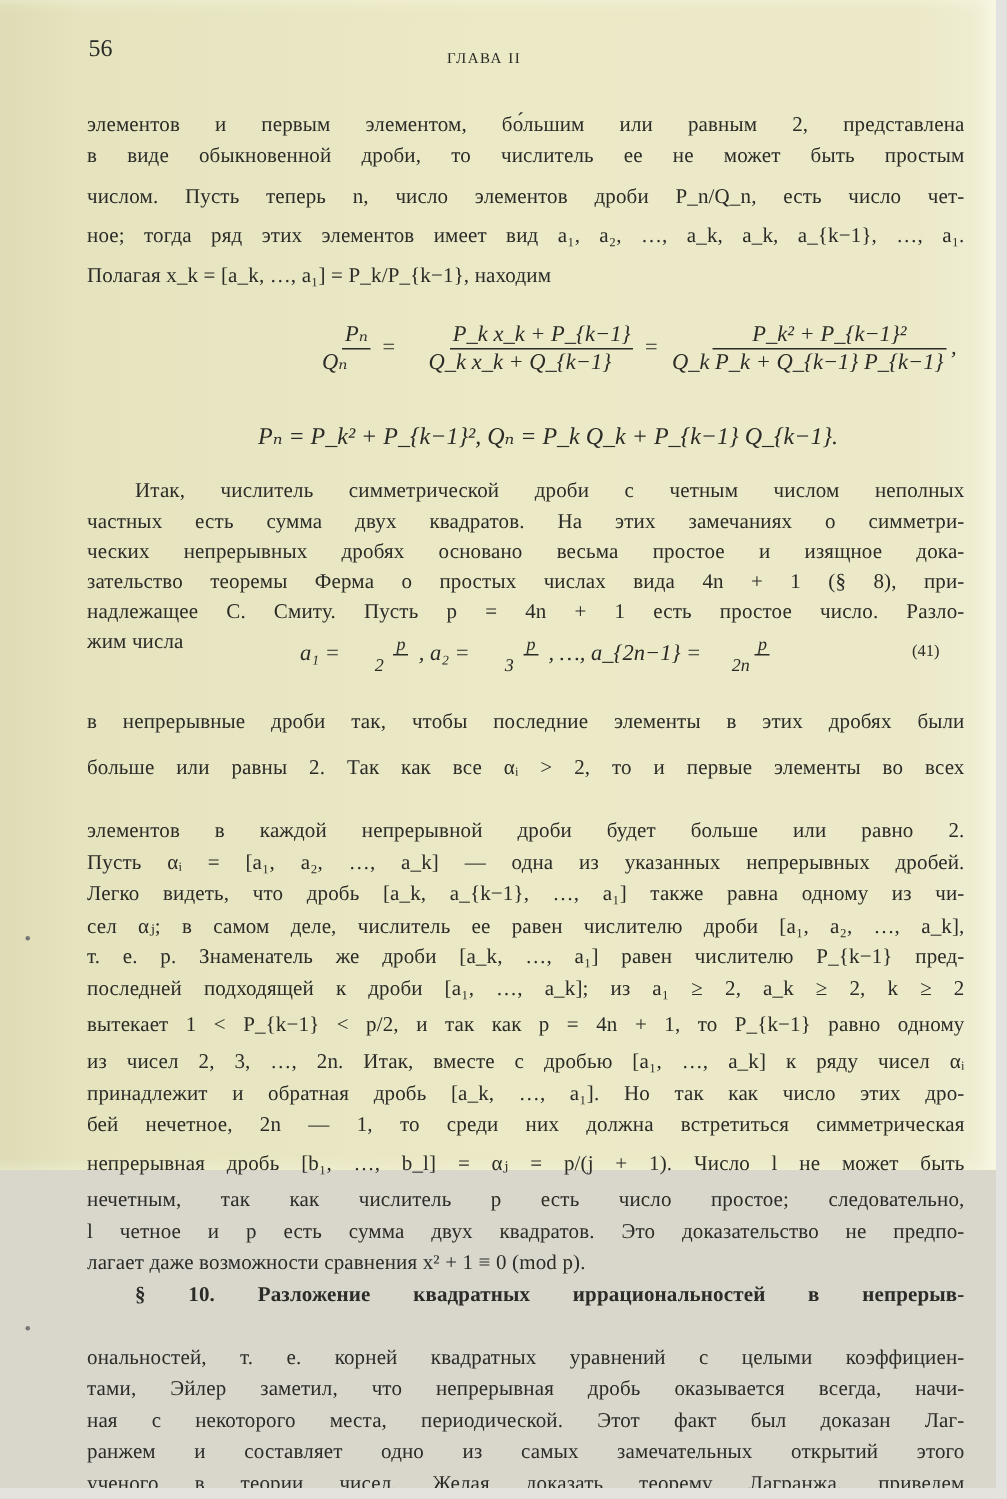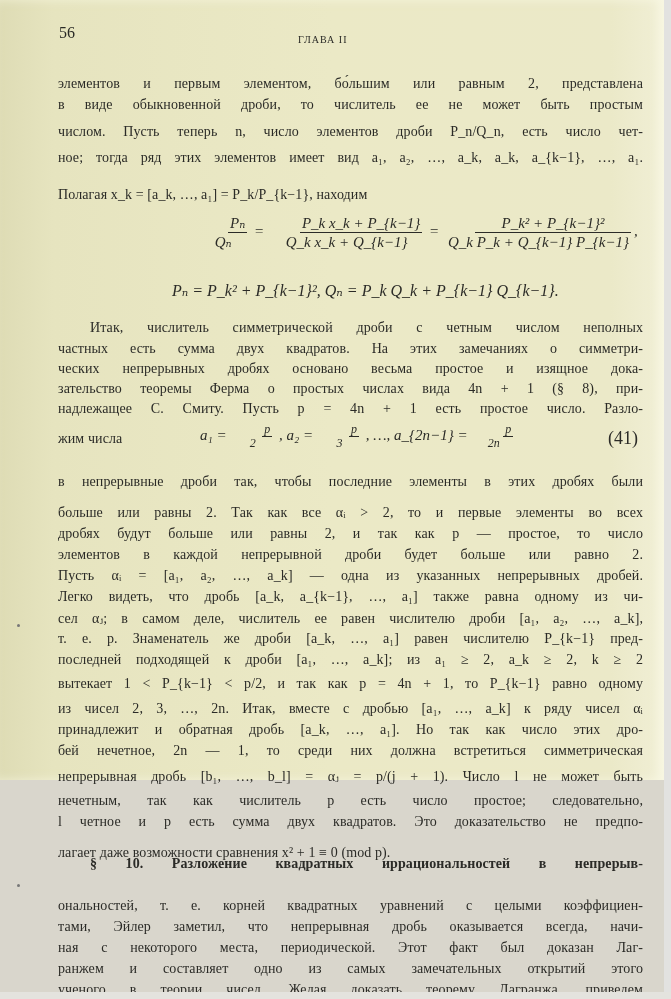--- a/index.html
+++ b/index.html
@@ -26,32 +26,32 @@
   }
   .running-head {
     position: absolute; left: 298px; top: 34px; font-size: 10px; letter-spacing: 1px;
     color: #2a2a26; font-weight: normal;
   }
   .textline {
     position: absolute; left: 58px; width: 585px; font-size: 14px; color: #2b2b27;
     white-space: nowrap; text-align: justify; text-align-last: justify;
     letter-spacing: 0.1px;
   }
-  .textline.last { text-align-last: left; margin-top: 10px; }
+  .textline.last { text-align-last: left; }
   .textline.indent { left: 90px; width: 553px; }
   .formula {
     position: absolute; font-size: 15px; color: #2b2b27; white-space: nowrap;
     font-style: italic;
   }
   .frac { display: inline-block; vertical-align: middle; text-align: center; margin: 0 3px; }
   .frac .num { display: block; border-bottom: 1px solid #2b2b27; padding: 0 2px; line-height: 18px; margin-left: 29px; }
   .frac .den { display: block; padding: 0 2px; line-height: 18px; text-align: center; }
   .frac.small { font-size: 12px; }
   .frac.small .num, .frac.small .den { line-height: 13px; }
-  .eqno { position: absolute; left: 608px; top: 428px; font-size: 18px; color: #2b2b27; }
+  .eqno { position: absolute; left: 608px; top: 428px; font-size: 11px; color: #2b2b27; }
   .section-title { font-weight: bold; }
   .dot { position: absolute; width: 3px; height: 3px; border-radius: 50%; background: #777; }
 </style>
 </head>
 <body>
 
 <div class="page">
   <div class="page-number">56</div>
   <div class="running-head">ГЛАВА II</div>
 
@@ -99,21 +99,20 @@
     <span>, …, a_{2n−1} =</span>
     <span class="frac small">
       <span class="num">p</span>
       <span class="den">2n</span>
     </span>
   </div>
   <div class="eqno">(41)</div>
 
   <div class="textline" style="top:474px">в непрерывные дроби так, чтобы последние элементы в этих дробях были</div>
   <div class="textline" style="top:505px">больше или равны 2. Так как все αᵢ &gt; 2, то и первые элементы во всех</div>
-  <div class="textline" style="top:526px">дробях будут больше или равны 2, и так как p — простое, то число</div>
   <div class="textline" style="top:547px">элементов в каждой непрерывной дроби будет больше или равно 2.</div>
   <div class="textline" style="top:568px">Пусть αᵢ = [a₁, a₂, …, a_k] — одна из указанных непрерывных дробей.</div>
   <div class="textline" style="top:589px">Легко видеть, что дробь [a_k, a_{k−1}, …, a₁] также равна одному из чи-</div>
   <div class="textline" style="top:610px">сел αⱼ; в самом деле, числитель ее равен числителю дроби [a₁, a₂, …, a_k],</div>
   <div class="textline" style="top:631px">т. е. p. Знаменатель же дроби [a_k, …, a₁] равен числителю P_{k−1} пред-</div>
   <div class="textline" style="top:652px">последней подходящей к дроби [a₁, …, a_k]; из a₁ ≥ 2, a_k ≥ 2, k ≥ 2</div>
   <div class="textline" style="top:676px">вытекает 1 &lt; P_{k−1} &lt; p/2, и так как p = 4n + 1, то P_{k−1} равно одному</div>
   <div class="textline" style="top:701px">из чисел 2, 3, …, 2n. Итак, вместе с дробью [a₁, …, a_k] к ряду чисел αᵢ</div>
   <div class="textline" style="top:722px">принадлежит и обратная дробь [a_k, …, a₁]. Но так как число этих дро-</div>
   <div class="textline" style="top:743px">бей нечетное, 2n — 1, то среди них должна встретиться симметрическая</div>

